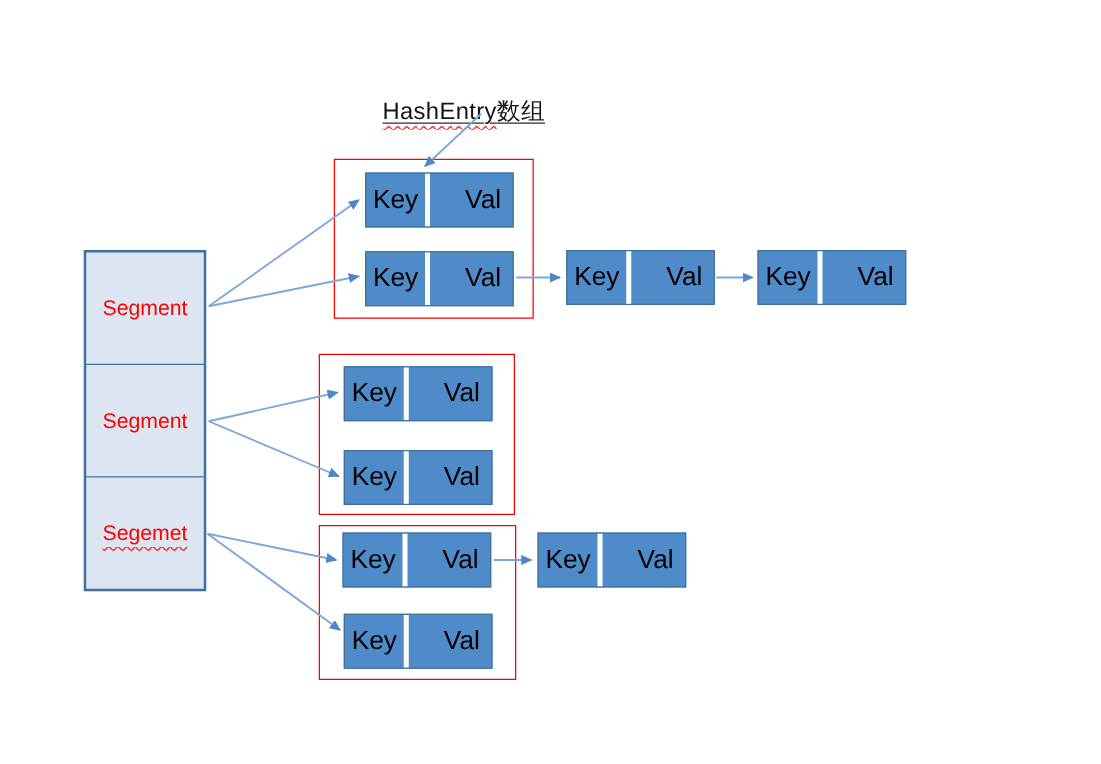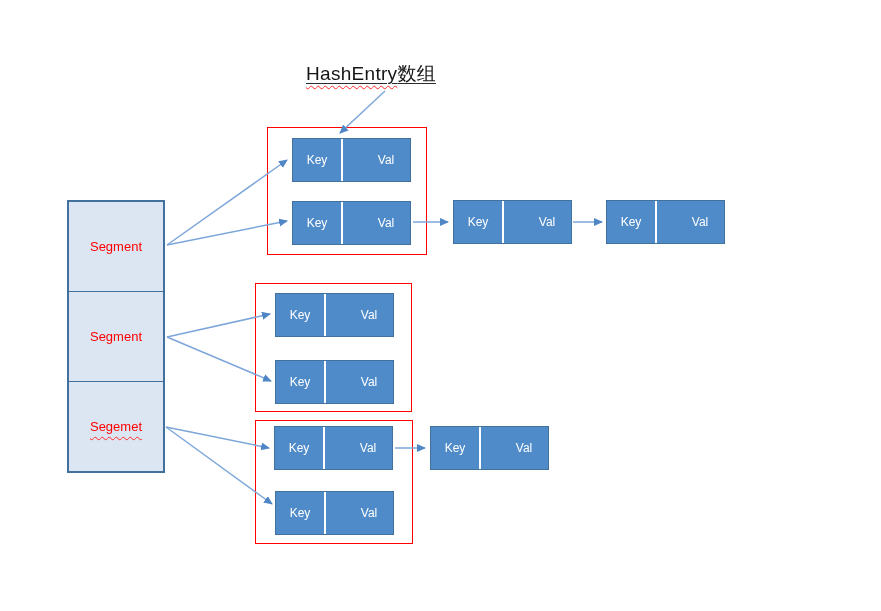--- a/index.html
+++ b/index.html
@@ -3,21 +3,21 @@
 <meta charset="utf-8">
 <style>
   html,body { margin:0; padding:0; background:#ffffff; }
   .canvas {
     position:relative; width:881px; height:611px; background:#ffffff;
     font-family:"Liberation Sans", sans-serif; overflow:hidden;
   }
 
   
   .title {
-    position:absolute; left:306px; top:61px;
+    position:absolute; left:306px; top:76px;
     font-size:19px; color:#151515; letter-spacing:0.3px;
     text-decoration:underline; text-decoration-color:#2b2b2b;
     text-decoration-thickness:1px; text-underline-offset:3px;
     white-space:nowrap;
   }
   .wavy-red {
     text-decoration:underline wavy #ff2a2a;
     text-decoration-thickness:1px; text-underline-offset:5px;
   }
 
@@ -25,21 +25,21 @@
   .segcol {
     position:absolute; left:67px; top:200px; width:98px; height:273px;
     background:#dce6f2; border:2px solid #41719c; box-sizing:border-box;
     display:flex; flex-direction:column;
   }
   .segcell {
     flex:1; display:flex; align-items:center; justify-content:center;
     border-bottom:1px solid #41719c;
   }
   .segcell:last-child { border-bottom:none; }
-  .seglabel { color:#ff0000; font-size:13px; white-space:nowrap; }
+  .seglabel { color:#ff0000; font-size:17px; white-space:nowrap; }
   .seglabel.underlined {
     text-decoration-color:#ff2a2a;
     text-decoration-thickness:1px; text-underline-offset:2px;
   }
 
   
   .group {
     position:absolute; border:1.6px solid #ff0000; box-sizing:border-box;
     background:transparent;
   }
@@ -48,23 +48,23 @@
   .g3 { left:255px; top:420px; width:158px; height:124px; }
 
   
   .node {
     position:absolute; width:119px; height:44px;
     background:#4f8bc9; border:1.5px solid #41719c; box-sizing:border-box;
     display:flex;
   }
   .node .cell {
     flex:1; display:flex; align-items:center; justify-content:center;
-    color:#ffffff; font-size:12px;
+    color:#000000; font-size:21px;
   }
-  .node .cell + .cell { border-left:2px solid #ffffff;padding-left:19px; }
+  .node .cell + .cell { border-left:4px solid #ffffff;padding-left:19px; }
 
   
   .arrows { position:absolute; left:0; top:0; z-index:5; pointer-events:none; }
 </style>
 </head>
 <body>
 
 <div class="canvas">
 
   <div class="title"><span class="wavy-red">HashEntry</span><span>数组</span></div>

